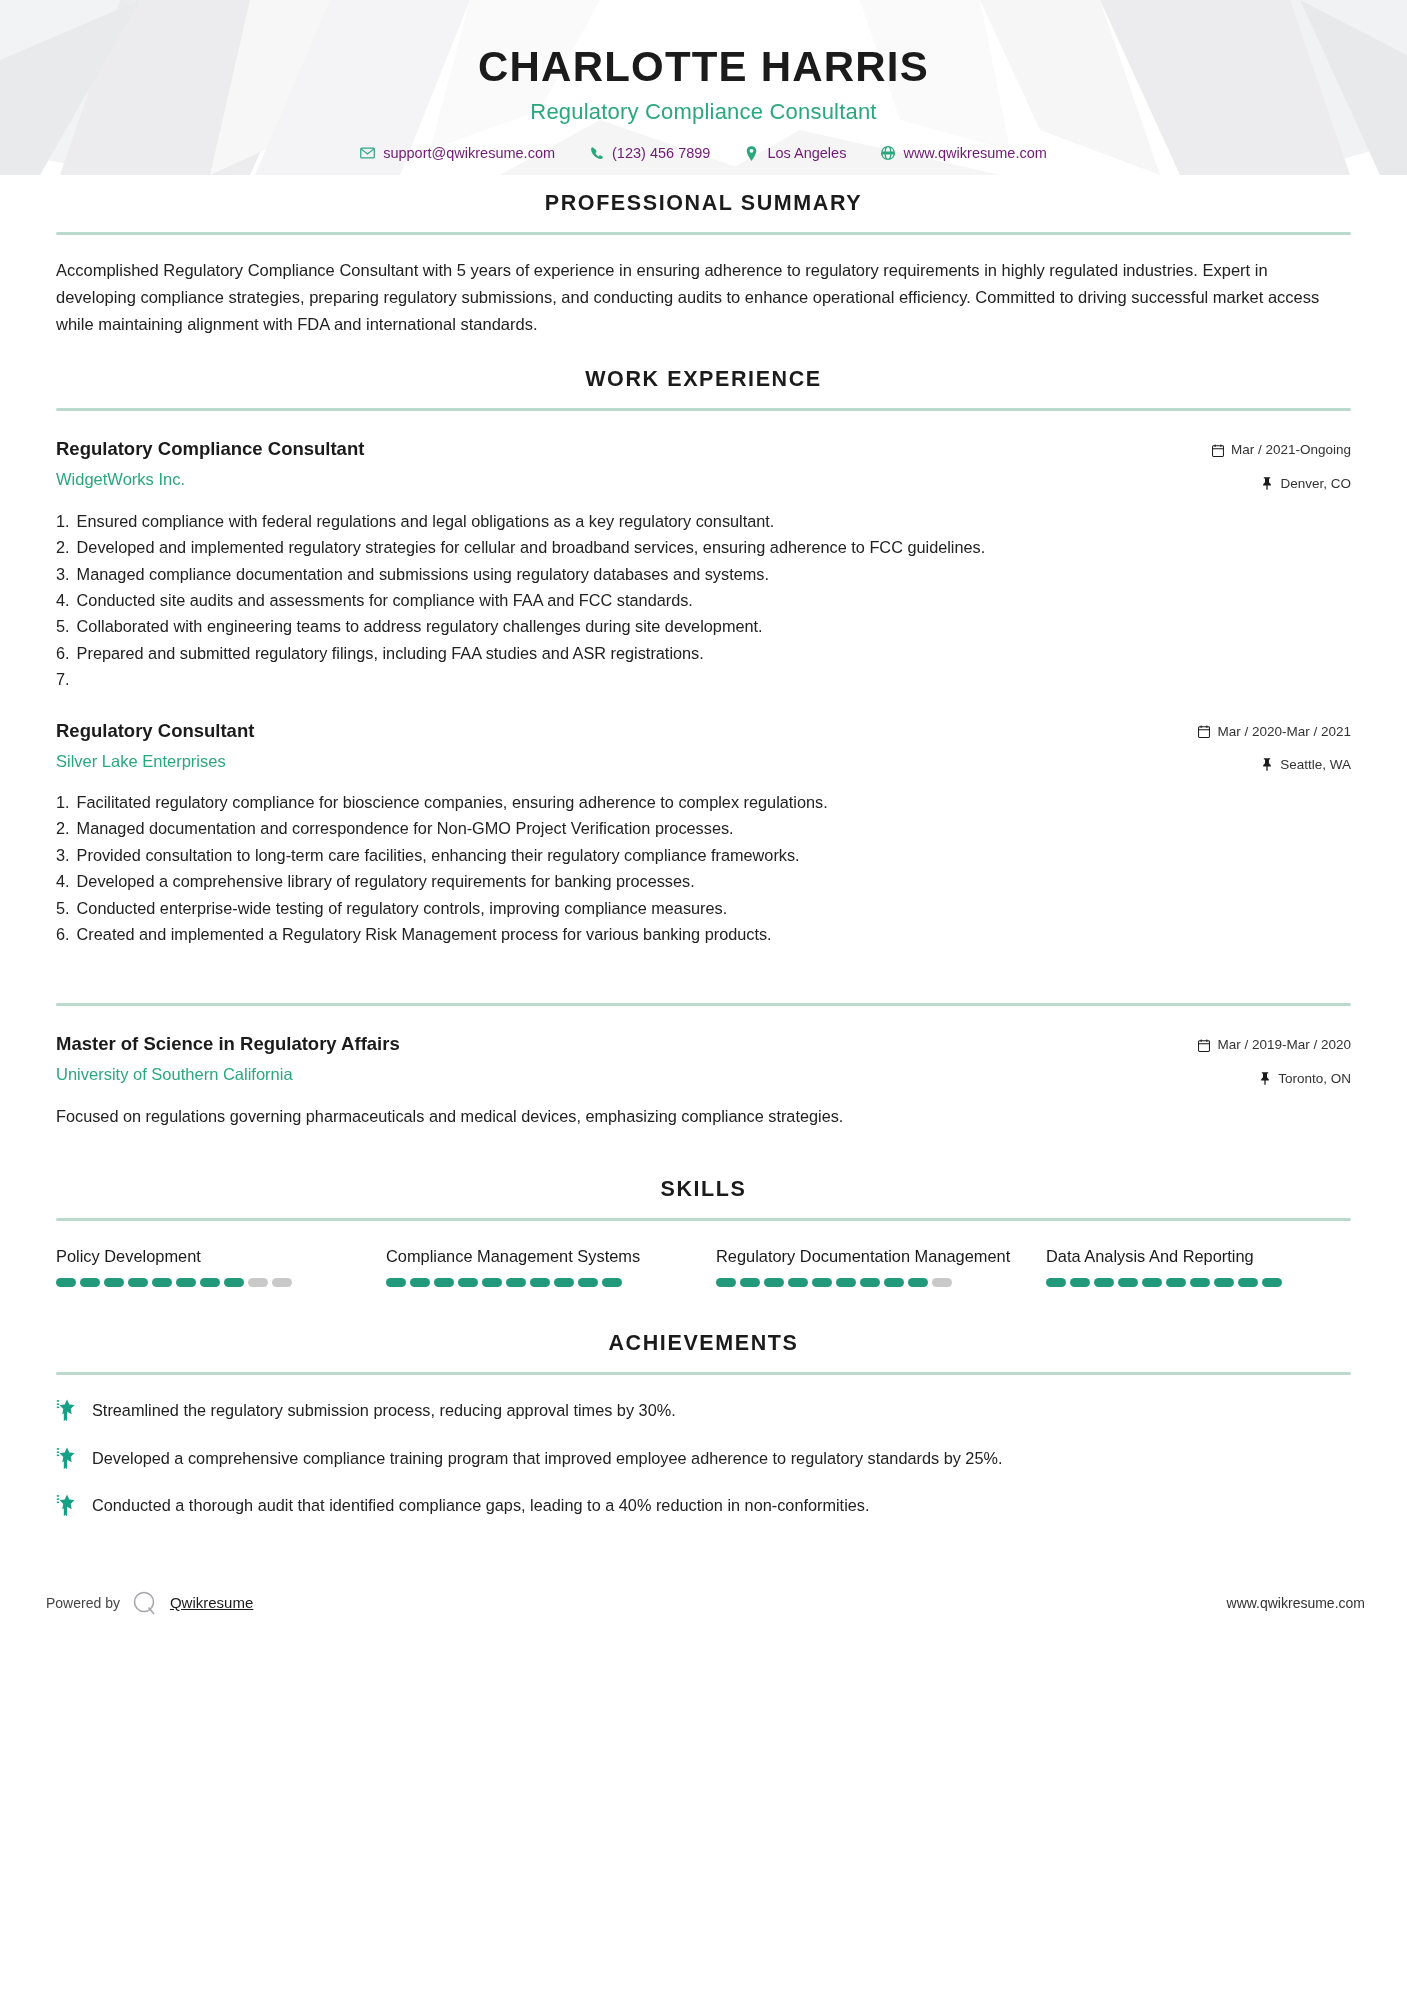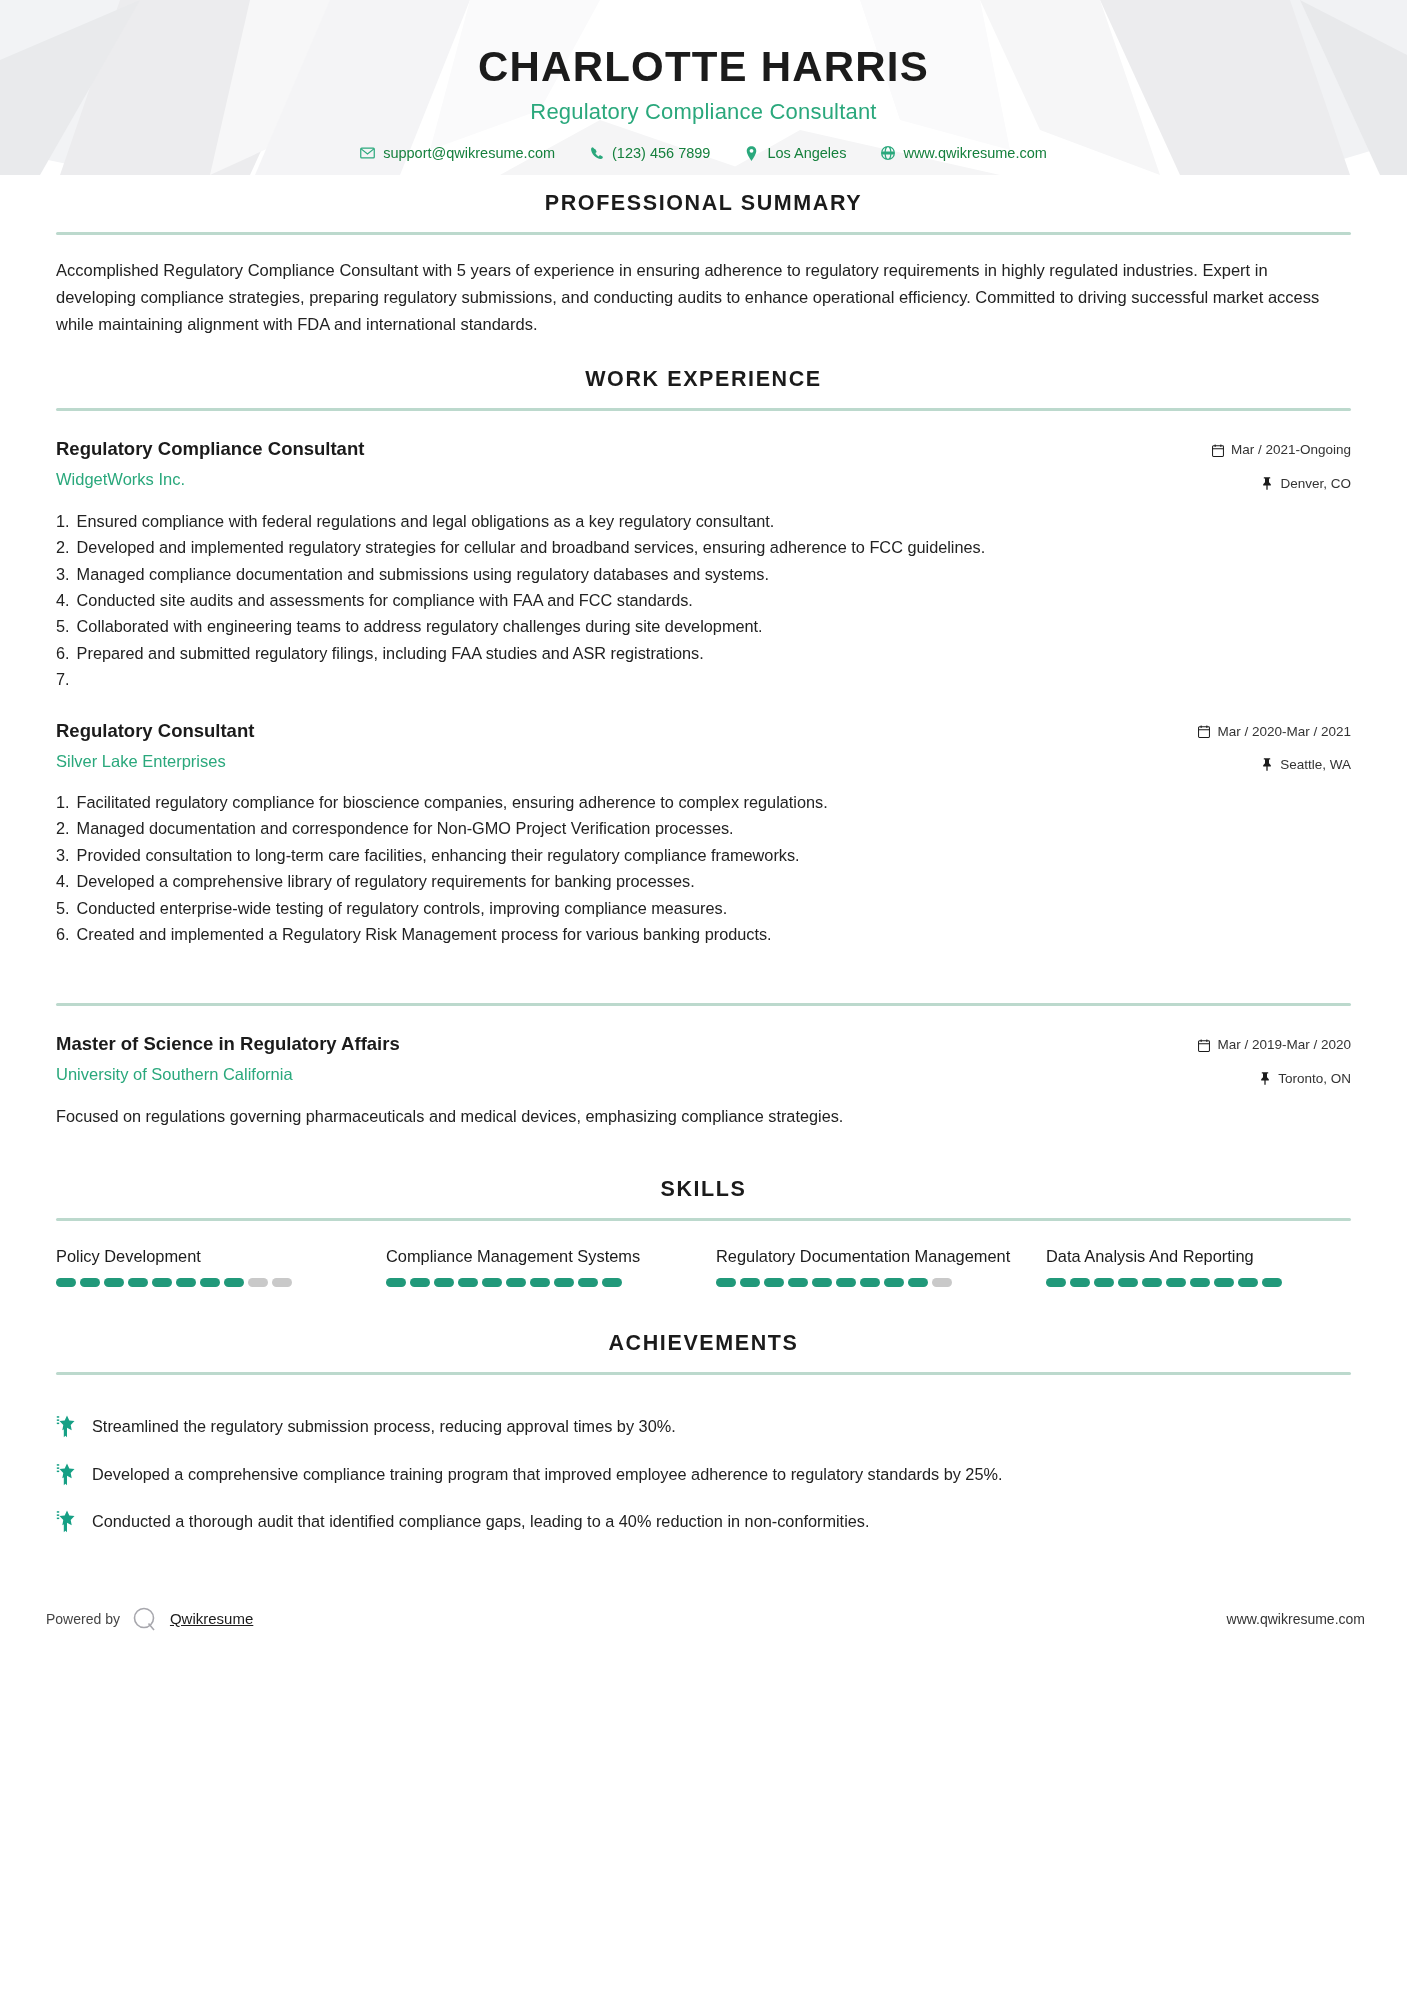--- a/index.html
+++ b/index.html
@@ -51,21 +51,21 @@
     letter-spacing: .2px;
   }
 
   .contact {
     margin-top: 20px;
     display: flex;
     justify-content: center;
     align-items: center;
     gap: 0;
     font-size: 14.5px;
-    color: #15803d;
+    color: #701a75;
   }
   .contact .citem {
     display: inline-flex;
     align-items: center;
     gap: 8px;
     padding: 0 17px;
   }
   .contact .cicon {
     display: inline-flex;
     align-items: center;
@@ -192,21 +192,21 @@
   }
   .seg {
     width: 20px;
     height: 9px;
     border-radius: 5px;
     background: #c9c9c9;
   }
   .seg.on { background: #21997a; }
 
   
-  .ach-list { margin-top: 38px; }
+  .ach-list { margin-top: 22px; }
   .ach-item {
     display: flex;
     align-items: flex-start;
     gap: 14px;
     margin-bottom: 21px;
   }
   .ach-icon {
     flex: 0 0 auto;
     width: 22px;
     height: 24px;

